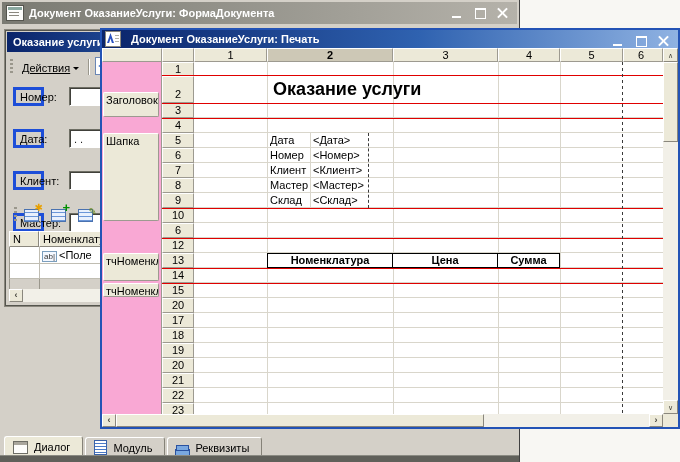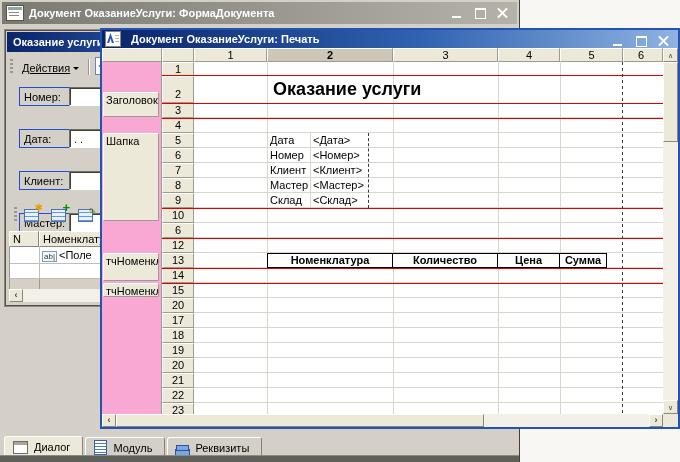--- a/index.html
+++ b/index.html
@@ -45,21 +45,21 @@
   .grip{width:3px;height:16px;background:repeating-linear-gradient(to bottom,#9a978c 0 2px,transparent 2px 4px)}
   .actions{display:flex;align-items:center;gap:3px;padding:1px 3px}
   .actions u{text-decoration:underline}
   .caret{width:0;height:0;border:3px solid transparent;border-top-color:#000;margin-top:3px}
   .menusep{width:1px;height:16px;background:#9a978c;box-shadow:1px 0 0 #fff}
   .mini-form-icon{width:18px;height:16px;background:#fff;border:1px solid #6a86b4;position:relative}
   .mini-form-icon i{position:absolute;left:2px;top:5px;width:10px;height:6px;background:#3a6cc8;
      clip-path:polygon(0 50%,50% 0,50% 30%,100% 30%,100% 70%,50% 70%,50% 100%)}
   #form-fields{left:7px;top:56px;width:320px}
   .f-row{height:19px;margin-bottom:23px;position:relative}
-  .f-label{position:absolute;left:6px;top:0;width:56px;height:19px;border:1px solid #1d4ed8;
+  .f-label{position:absolute;left:0;top:0;width:31px;height:19px;border:3px solid #1d4ed8;
            box-sizing:border-box;display:flex;align-items:center;padding-left:4px;background:#d4d0c8}
   .f-input{position:absolute;left:56px;top:0;width:122px;height:19px;background:#fff;
            border:1px solid #6e6e64;border-bottom-color:#fff;border-right-color:#fff;
            box-shadow:inset 1px 1px 0 #40403a;box-sizing:border-box;
            display:flex;align-items:center;padding-left:4px;color:#222}
   #form-toolbar{left:8px;top:172px;display:flex;align-items:center;gap:3px}
   .tbtn{width:22px;height:22px;position:relative;border:1px solid transparent}
   .tbtn::before{content:"";position:absolute;left:3px;bottom:4px;width:13px;height:11px;
      background:repeating-linear-gradient(to bottom,#e8f0fc 0 2px,#6a96d8 2px 3px,#e8f0fc 3px 4px);
      border:1px solid #4a72b0}
@@ -411,21 +411,20 @@
 
         <div class="hf-row">
           <span class="hf-label">Склад</span>
           <span class="hf-param">&lt;Склад&gt;</span>
         </div>
       </div>
 
     <div id="tch-head">
 
     <div class="tc">Номенклатура</div>
-        <div class="tc">Количество</div>
         <div class="tc">Цена</div>
         <div class="tc">Сумма</div>
       </div>
   </div>
 
   <div class="abs" id="pw-vscroll">
     <span class="sbtn arr-up"></span>
     <span id="pw-vthumb"></span>
     <span class="sbtn arr-down arr-bottom"></span>
   </div>

